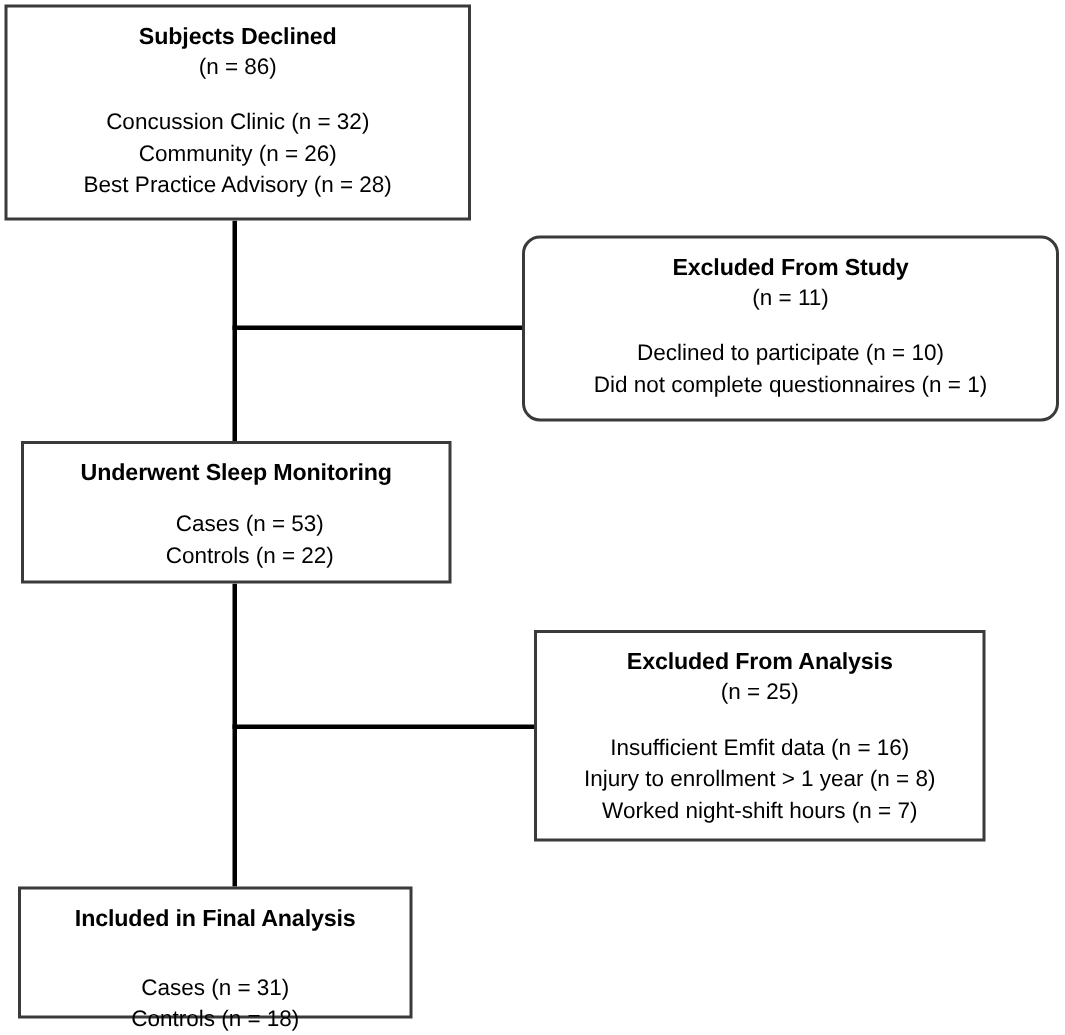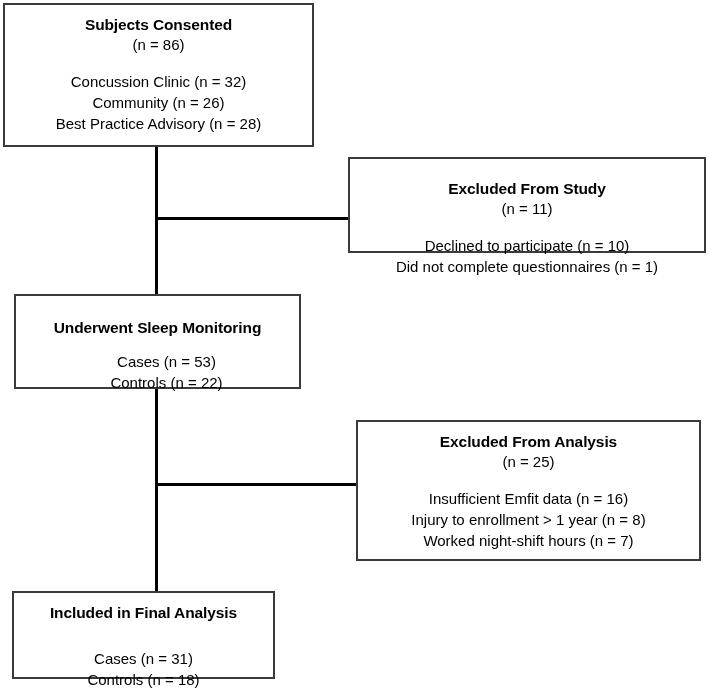--- a/index.html
+++ b/index.html
@@ -51,23 +51,23 @@
     line-height: 21px;
     white-space: nowrap;
   }
   .detail-block {
     margin-top: 16px;
     text-align: center;
   }
 
   
   #box-consented   { left: 3px;   top: 3px;   width: 311px; height: 144px; padding-top: 10px; }
-  #box-excl-study  { left: 348px; top: 157px; width: 358px; height: 96px; padding-top: 20px; }
-  #box-monitoring  { left: 14px;  top: 294px; width: 287px; height: 95px;  padding-top: 22px; }
-  #box-excl-anal   { left: 356px; top: 420px; width: 345px; height: 141px; padding-top: 10px; }
+  #box-excl-study  { left: 348px; top: 157px; width: 358px; height: 124px; padding-top: 10px; border-radius: 12px; }
+  #box-monitoring  { left: 14px;  top: 294px; width: 287px; height: 95px;  padding-top: 10px; }
+  #box-excl-anal   { left: 356px; top: 420px; width: 301px; height: 141px; padding-top: 10px; }
   #box-final       { left: 12px;  top: 591px; width: 263px; height: 88px;  padding-top: 10px; }
 
   #box-monitoring .detail-block { margin-top: 13px; margin-left: 18px; }
   #box-final .detail-block      { margin-top: 25px; }
 
   
   .conn {
     position: absolute;
     background: #000000;
     z-index: 1;
@@ -85,21 +85,21 @@
 <body>
 
 <div id="canvas">
 
   <div class="conn" id="stem-upper"></div>
   <div class="conn" id="branch-upper"></div>
   <div class="conn" id="stem-lower"></div>
   <div class="conn" id="branch-lower"></div>
 
   <div class="box" id="box-consented">
-    <div class="box-title">Subjects Consented</div>
+    <div class="box-title">Subjects Declined</div>
     <div class="box-count">(n = 86)</div>
     <div class="detail-block">
       <div class="box-detail">Concussion Clinic (n = 32)</div>
       <div class="box-detail">Community (n = 26)</div>
       <div class="box-detail">Best Practice Advisory (n = 28)</div>
     </div>
   </div>
 
   <div class="box" id="box-excl-study">
     <div class="box-title">Excluded From Study</div>

